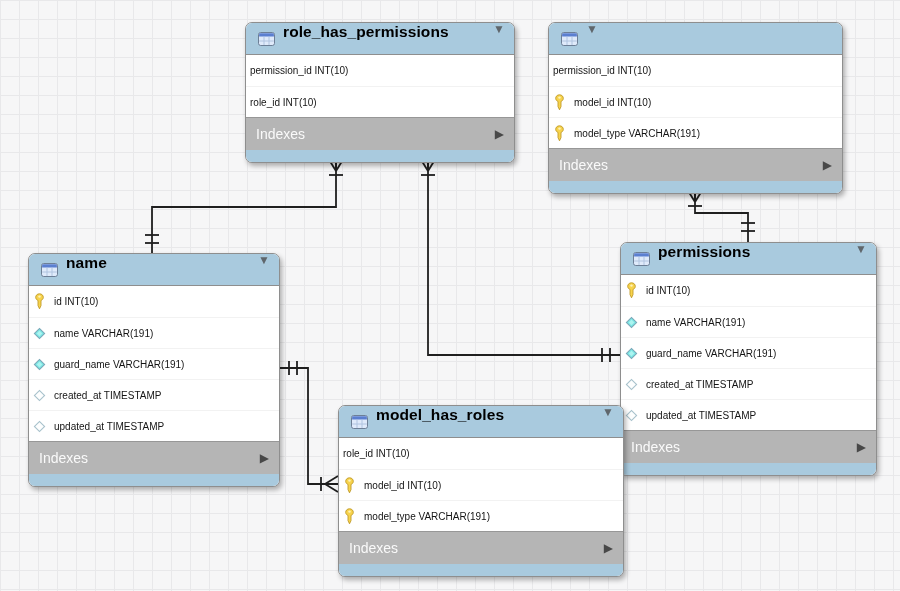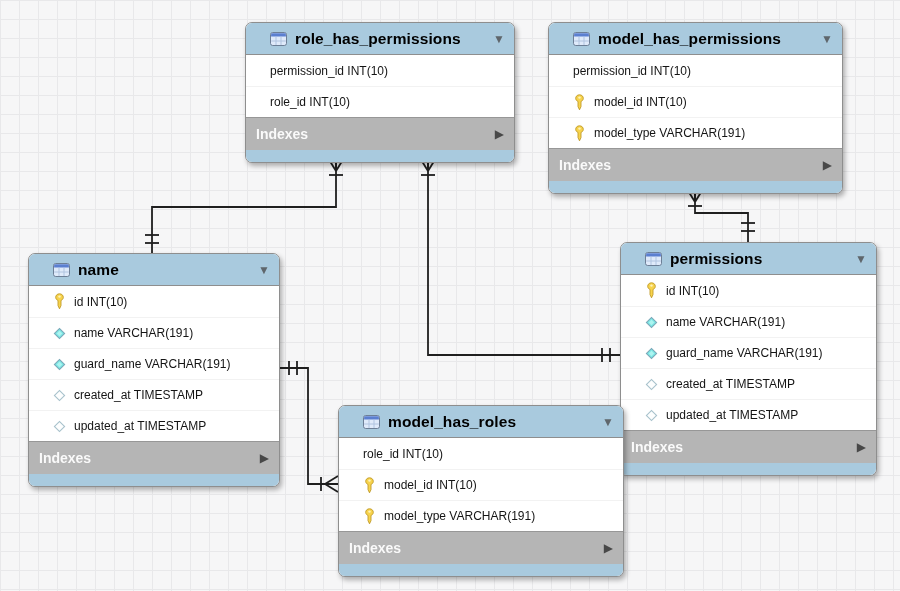--- a/index.html
+++ b/index.html
@@ -23,49 +23,49 @@
     border-radius:7px;
     background:#ffffff;
     box-shadow:2px 3px 5px rgba(0,0,0,0.30);
     overflow:hidden;
   }
   .t-header{
     box-sizing:border-box;
     height:32px;
     background:#a9cade;
     border-bottom:1px solid #8e8e8e;
-    display:flex;align-items:center;
-    padding:0 9px 0 24px;
+    display:flex;
+    padding:0 9px 0 12px;
   }
   .t-icon{display:flex;align-items:center;margin-right:8px;}
   .t-title{
     flex:1;
     font-size:15.5px;font-weight:bold;color:#000;
     white-space:nowrap;letter-spacing:0.1px;
   }
   .t-caret{color:#5f666c;font-size:12px;line-height:1;}
   .t-cols{background:#ffffff;}
   .t-row{
     box-sizing:border-box;
     height:31px;
     display:flex;align-items:center;
-    padding-left:24px;
-    font-size:12px;color:#141414;
+    padding-left:4px;
+    font-size:10px;color:#141414;
     white-space:nowrap;
   }
   .t-row + .t-row{border-top:1px solid #f2f2f2;}
   .c-icon{width:13px;display:flex;align-items:center;justify-content:center;margin-right:8px;}
   .t-indexes{
     box-sizing:border-box;
     height:28px;
     background:#b5b5b5;
     border-top:1px solid #979797;
     display:flex;align-items:center;justify-content:space-between;
     padding:16px 10px;
-    color:#fafafa;font-weight:bold;font-size:14px;
+    color:#fafafa;font-weight:normal;font-size:14px;
   }
   .t-play{color:#484848;font-size:12px;line-height:1;}
   .t-strip{height:12px;background:#a9cade;}
 </style>
 </head>
 <body>
 
 <div id="diagram">
     <svg id="connector-layer" width="900" height="591">
       <g>
@@ -153,21 +153,20 @@
       <div class="t-header">
         <span class="t-icon">
           <svg width="17" height="14" viewBox="0 0 17 14">
             <rect x="0.5" y="0.5" width="16" height="13" rx="2.2" fill="#dfeafa" stroke="#6d7f96"></rect>
             <path d="M2.3 1.2 h12.4 a1.2 1.2 0 0 1 1.2 1.2 v2.1 H1.1 V2.4 a1.2 1.2 0 0 1 1.2-1.2 Z" fill="#5b7fd0"></path>
             <line x1="6" y1="4.7" x2="6" y2="13" stroke="#b0c4e0" stroke-width="1"></line>
             <line x1="11" y1="4.7" x2="11" y2="13" stroke="#b0c4e0" stroke-width="1"></line>
             <line x1="1.2" y1="9" x2="15.8" y2="9" stroke="#b0c4e0" stroke-width="1"></line>
           </svg>
         </span>
-        <span class="t-title">model_has_permissions</span>
         <span class="t-caret">▼</span>
       </div>
       <div class="t-cols">
         <div class="t-row">
           <span>permission_id INT(10)</span>
         </div>
         <div class="t-row">
           <span class="c-icon">
             <svg width="11" height="17" viewBox="0 0 11 17">
               <path d="M5.5 0.8 C7.9 0.8 9.3 2.5 9.3 4.3 C9.3 5.8 8.4 6.9 7 7.4 L7 12.6 L5.5 15.8 L4 12.6 L4 7.4 C2.6 6.9 1.7 5.8 1.7 4.3 C1.7 2.5 3.1 0.8 5.5 0.8 Z" fill="#f7d34c" stroke="#c09a28" stroke-width="0.9"></path>

